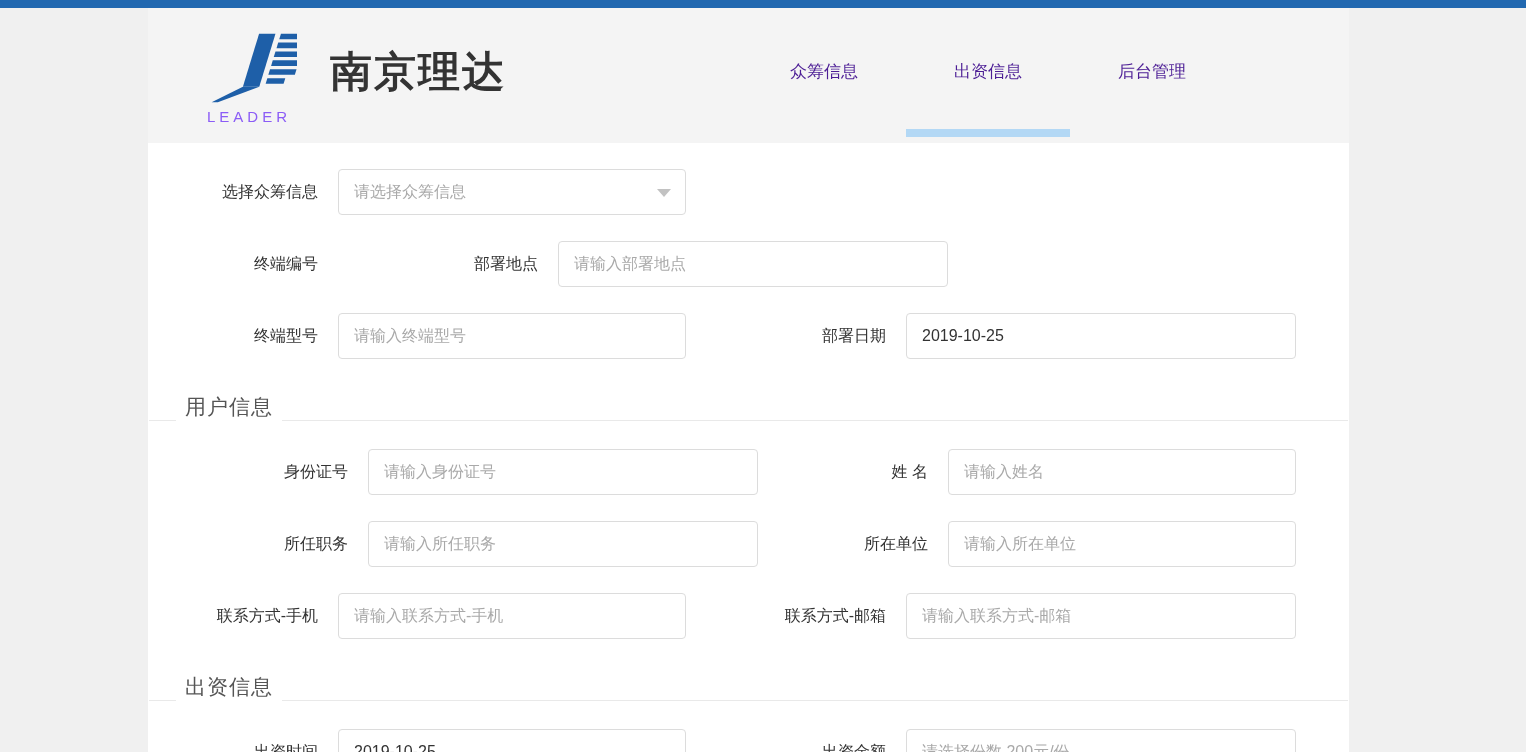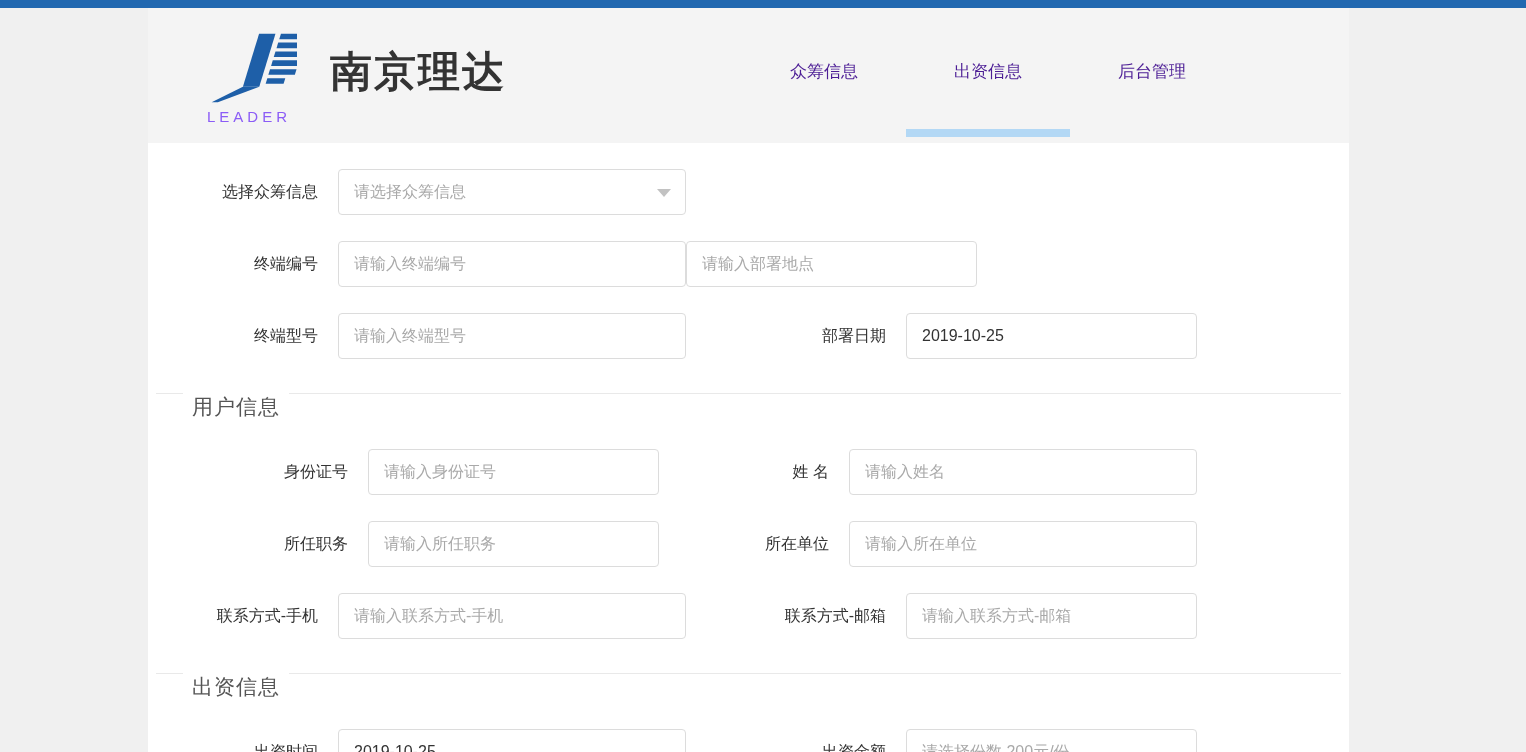--- a/index.html
+++ b/index.html
@@ -24,29 +24,29 @@
 
   
   .card { background:#ffffff; padding:26px 0 10px; min-height:609px; }
 
   .form-row { display:flex; align-items:center; margin-bottom:26px; }
   .fld { display:flex; align-items:center; }
   .fld-label { font-size:16px; color:#333; text-align:right; padding-right:20px; line-height:46px; white-space:nowrap; }
   .fld.left  .fld-label { width:190px;padding-left:12px; }
   .fld.left  .ctrl { width:348px; }
   .fld.right .fld-label { width:220px; }
-  .fld.right .ctrl { width:291px; }
+  .fld.right .ctrl { width:390px; }
   .ctrl { position:relative; }
   .ctrl input { width:100%; height:46px; border:1px solid #dcdcdc; border-radius:4px; padding:0 15px;
                 font-size:16px; color:#333; background:#fff; outline:none; font-family:inherit; }
   .ctrl input::placeholder { color:#a9a9a9; opacity:1; }
   .caret { position:absolute; right:15px; top:50%; margin-top:-3px; width:0; height:0;
            border-left:7px solid transparent; border-right:7px solid transparent; border-top:8px solid #c2c2c2; }
 
-  .section-divider { display:flex; align-items:flex-start; margin:34px 8px 28px; }
+  .section-divider { display:flex; align-items:flex-end; margin:34px 1px 28px; }
   .div-line { height:1px; background:#e9e9e9; }
   .div-line.short { width:27px; }
   .div-line.long { flex:1; }
   .section-title { font-size:21px; color:#555; font-weight:400; margin:0 9px; letter-spacing:1px; }
 </style>
 </head>
 <body>
 
 <div class="page">
   <div class="topbar"></div>
@@ -95,25 +95,23 @@
           <div class="ctrl">
             <input type="text" readonly="" placeholder="请选择众筹信息" style="">
             <span class="caret"></span>
           </div>
         </div>
       </div>
 
       <div class="form-row">
         <div class="fld left">
           <label class="fld-label">终端编号</label>
-          <div class="ctrl">
-            <input type="text" placeholder="请输入终端编号" style="">
-          </div>
-        </div>
-        <div class="fld right">
+        </div>
+        <div class="fld right">
+          <label class="fld-label">部署地点</label>
           <div class="ctrl">
             <input type="text" placeholder="请输入部署地点" style="">
           </div>
         </div>
       </div>
 
       <div class="form-row">
         <div class="fld left">
           <label class="fld-label">终端型号</label>
           <div class="ctrl">

